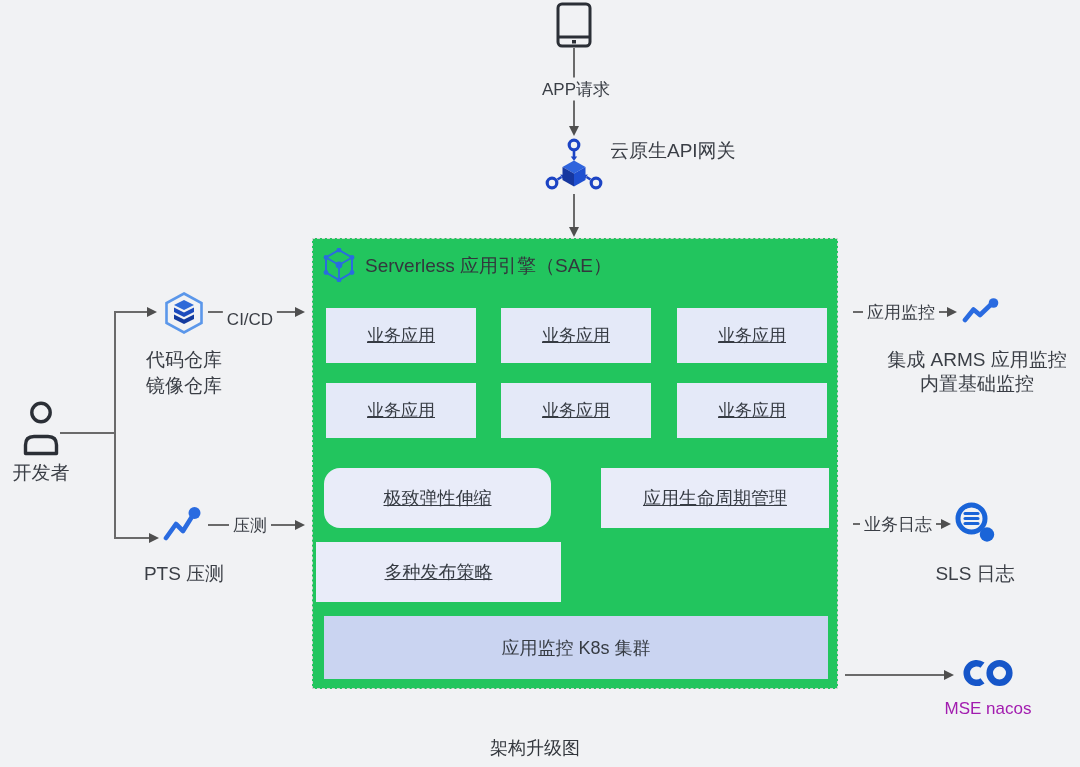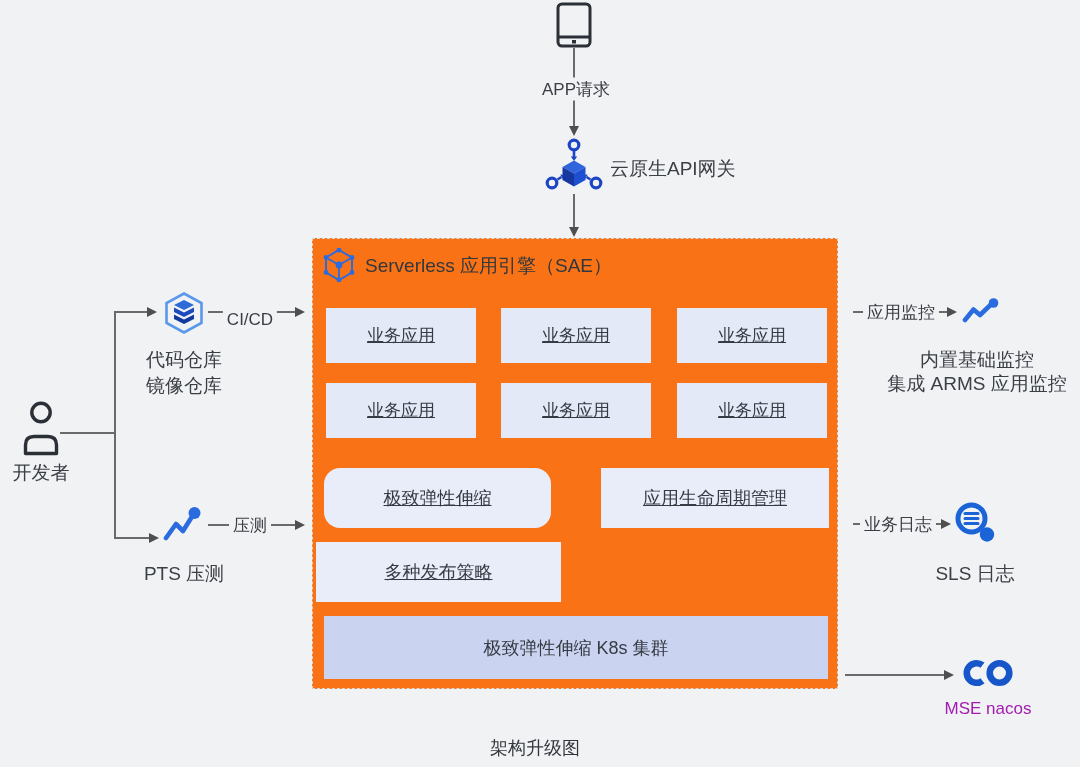--- a/index.html
+++ b/index.html
@@ -11,21 +11,21 @@
   .vline{position:absolute;width:2px;background:#6a6a6a;}
   .arr-r{position:absolute;width:0;height:0;border-top:5.5px solid transparent;border-bottom:5.5px solid transparent;border-left:10px solid #4f4f4f;}
   .arr-d{position:absolute;width:0;height:0;border-left:5.5px solid transparent;border-right:5.5px solid transparent;border-top:10px solid #4f4f4f;}
   .linelabel{position:absolute;transform:translate(-50%,-50%);background:#F1F2F4;padding:0 4px;font-size:17px;color:#3a3e45;white-space:nowrap;}
 
   
   .lbl{position:absolute;font-size:19px;color:#3a3e45;white-space:nowrap;}
   .center{transform:translateX(-50%);text-align:center;}
 
   
-  .sae-panel{position:absolute;left:312px;top:238px;width:526px;height:451px;background:#f97316;border:1px dashed #d6d6d6;box-sizing:border-box;}
+  .sae-panel{position:absolute;left:312px;top:238px;width:526px;height:451px;background:#22c55e;border:1px dashed #d6d6d6;box-sizing:border-box;}
   .sae-title{position:absolute;left:52px;top:14px;font-size:19px;color:#33373d;white-space:nowrap;}
   .box{position:absolute;display:flex;align-items:center;justify-content:center;font-size:17px;color:#363b43;text-decoration:underline;}
   .app-box{width:150px;height:55px;background:#E4E9F8;}
   .feat-box{height:60px;background:#E9ECF9;font-size:18px;}
   .k8s-bar{position:absolute;left:11px;top:377px;width:504px;height:63px;background:#CAD4F1;display:flex;align-items:center;justify-content:center;font-size:18px;color:#363b43;}
 
   .icon{position:absolute;}
 
   .caption{position:absolute;left:535px;top:736px;transform:translateX(-50%);font-size:18px;color:#33373d;white-space:nowrap;}
   .watermark{position:absolute;right:16px;top:712px;font-size:27px;font-weight:bold;letter-spacing:1px;color:#fdfdfd;white-space:nowrap;
@@ -57,21 +57,21 @@
       <polygon points="29,23 25.8,18.5 32.2,18.5" fill="#1c44c4"></polygon>
       <line x1="12.5" y1="41.5" x2="16.5" y2="39" stroke="#1c44c4" stroke-width="2.6"></line>
       <polygon points="20.5,37 15.2,36.5 18.3,41.6" fill="#1c44c4"></polygon>
       <line x1="45.5" y1="41.5" x2="41.5" y2="39" stroke="#1c44c4" stroke-width="2.6"></line>
       <polygon points="37.5,37 42.8,36.5 39.7,41.6" fill="#1c44c4"></polygon>
       <polygon points="29,22.5 40.5,29 29,35.5 17.5,29" fill="#2f64dd"></polygon>
       <polygon points="17.5,29 29,35.5 29,48.5 17.5,42" fill="#16379f"></polygon>
       <polygon points="40.5,29 29,35.5 29,48.5 40.5,42" fill="#1e4fd0"></polygon>
     </svg>
   </div>
-  <div class="lbl" style="left:610px;top:156px;">云原生API网关</div>
+  <div class="lbl" style="left:610px;top:138px;">云原生API网关</div>
 
   <div class="vline" style="left:573px;top:194px;height:34px;"></div>
   <div class="arr-d" style="left:568.5px;top:227px;"></div>
 
   <div class="sae-panel">
     <div class="icon" style="left:10px;top:9px;">
       <svg width="32" height="34" viewBox="0 0 32 34">
         <polygon points="16,2 29,9.5 29,24.5 16,32 3,24.5 3,9.5" fill="none" stroke="#2a6be0" stroke-width="2"></polygon>
         <line x1="16" y1="17" x2="3" y2="9.5" stroke="#2a6be0" stroke-width="1.8"></line>
         <line x1="16" y1="17" x2="29" y2="9.5" stroke="#2a6be0" stroke-width="1.8"></line>
@@ -91,21 +91,21 @@
     <div class="box app-box" style="left:188px;top:69px;">业务应用</div>
     <div class="box app-box" style="left:364px;top:69px;">业务应用</div>
     <div class="box app-box" style="left:13px;top:144px;">业务应用</div>
     <div class="box app-box" style="left:188px;top:144px;">业务应用</div>
     <div class="box app-box" style="left:364px;top:144px;">业务应用</div>
 
     <div class="box feat-box" style="left:11px;top:229px;width:227px;border-radius:16px;">极致弹性伸缩</div>
     <div class="box feat-box" style="left:288px;top:229px;width:228px;">应用生命周期管理</div>
     <div class="box feat-box" style="left:3px;top:303px;width:245px;">多种发布策略</div>
 
-    <div class="k8s-bar">极致弹性伸缩 K8s 集群</div>
+    <div class="k8s-bar">应用监控 K8s 集群</div>
   </div>
 
   <div class="icon" style="left:22px;top:400px;">
     <svg width="38" height="56" viewBox="0 0 38 56">
       <circle cx="19" cy="12.5" r="9.2" fill="none" stroke="#2b2f36" stroke-width="3.4"></circle>
       <path d="M3.5,53.5 L3.5,45 Q3.5,36.5 12,36.5 L26,36.5 Q34.5,36.5 34.5,45 L34.5,53.5 Z" fill="none" stroke="#2b2f36" stroke-width="3.4" stroke-linejoin="round"></path>
     </svg>
   </div>
   <div class="lbl center" style="left:41px;top:460px;">开发者</div>
 
@@ -146,22 +146,22 @@
   <div class="hline" style="left:853px;top:311px;width:95px;"></div>
   <div class="arr-r" style="left:947px;top:306.5px;"></div>
   <div class="linelabel" style="left:901px;top:312px;">应用监控</div>
   <div class="icon" style="left:962px;top:298px;">
     <svg width="38" height="28" viewBox="0 0 38 28">
       <polyline points="3,22 11.5,11.5 18,17 30,5.5" fill="none" stroke="#2a6be0" stroke-width="4.6" stroke-linecap="round" stroke-linejoin="round"></polyline>
       <circle cx="31.5" cy="5" r="4.8" fill="#2a6be0"></circle>
     </svg>
   </div>
   <div class="lbl center" style="left:977px;top:348px;line-height:24px;">
+    <div>集成 ARMS 应用监控</div>
     <div>内置基础监控</div>
-    <div>集成 ARMS 应用监控</div>
   </div>
 
   <div class="hline" style="left:853px;top:523px;width:89px;"></div>
   <div class="arr-r" style="left:941px;top:518.5px;"></div>
   <div class="linelabel" style="left:898px;top:524px;">业务日志</div>
   <div class="icon" style="left:952px;top:500px;">
     <svg width="44" height="44" viewBox="0 0 44 44">
       <circle cx="19.5" cy="18.5" r="13.5" fill="none" stroke="#1a64d8" stroke-width="5"></circle>
       <line x1="13" y1="13.5" x2="26" y2="13.5" stroke="#1a64d8" stroke-width="3" stroke-linecap="round"></line>
       <line x1="13" y1="18.5" x2="26" y2="18.5" stroke="#1a64d8" stroke-width="3" stroke-linecap="round"></line>

